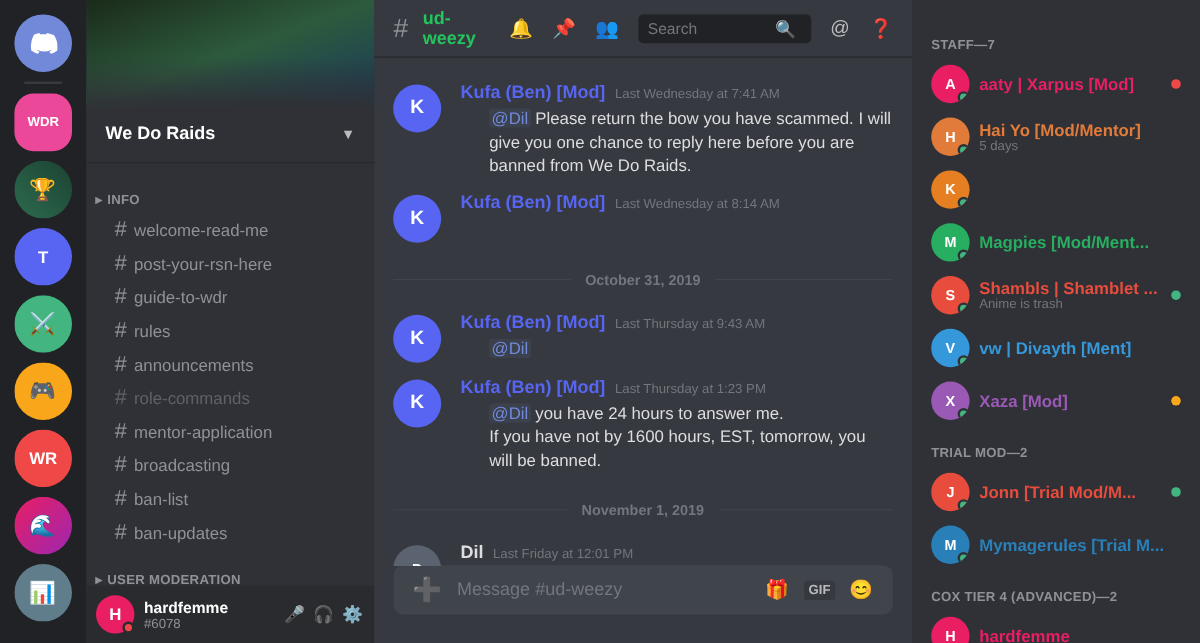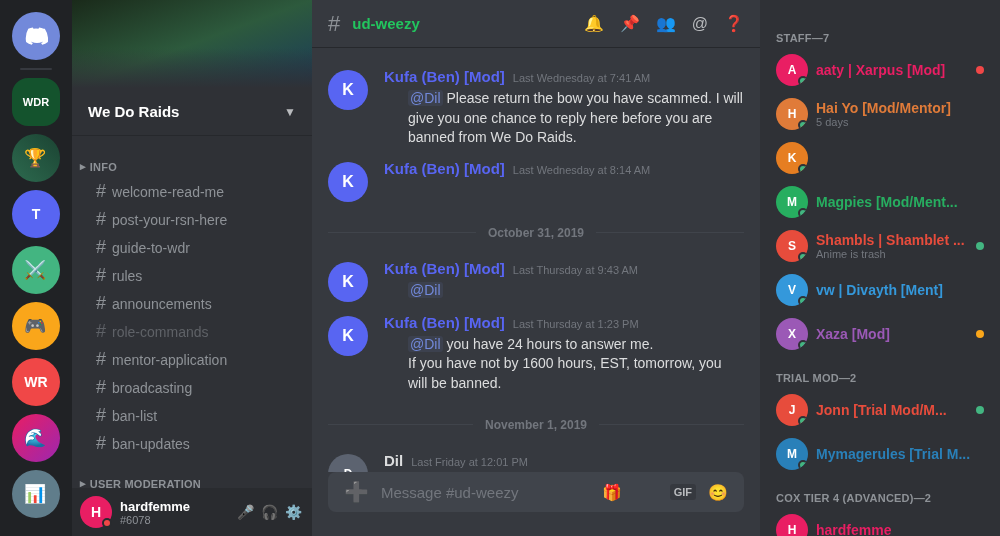--- a/index.html
+++ b/index.html
@@ -89,21 +89,21 @@
     .color-vw { background: #3498db; }
     .color-xaza { background: #9b59b6; }
     .color-jonn { background: #e74c3c; }
     .color-myma { background: #2980b9; }
     .color-hard { background: #e91e63; }
 
     .scrollbar-thin::-webkit-scrollbar { width: 4px; }
     .scrollbar-thin::-webkit-scrollbar-track { background: transparent; }
     .scrollbar-thin::-webkit-scrollbar-thumb { background: #202225; border-radius: 2px; }
 
-    .server-icon-color-1 { background: #14532d; }
+    .server-icon-color-1 { background: #ec4899; }
 
     .banner-bg { width: 100%; height: 100%; background: linear-gradient(to bottom right, #1a2a1a, #2d5a3d, #1a3a5a); }
     .banner-overlay { position: absolute; bottom: 0; left: 0; right: 0; height: 40px; background: linear-gradient(to top, #2f3136, transparent); }
   </style>
 </head>
 <body>
 
 <div class="server-list">
 
   <div class="discord-icon">
@@ -228,20 +228,24 @@
 <div class="main-content">
 
   <div class="chat-header">
     <span class="chat-header-hash">#</span>
     <span class="chat-header-name">ud-weezy</span>
     <div class="chat-header-spacer"></div>
     <div class="chat-header-icons">
       <span class="header-icon">🔔</span>
       <span class="header-icon">📌</span>
       <span class="header-icon">👥</span>
+      <div class="search-bar">
+        <input type="text" placeholder="Search" style="">
+        <span style="color:#72767d;font-size:14px;">🔍</span>
+      </div>
       <span class="header-icon">@</span>
       <span class="header-icon">❓</span>
     </div>
   </div>
 
   <div class="messages-area scrollbar-thin">
 
     <div class="message-group">
       <div class="avatar avatar-kufa">K</div>
       <div class="message-content">
@@ -316,21 +320,21 @@
     </div>
 
   </div>
 
   <div class="chat-input-area">
     <div class="chat-input-wrapper">
       <span class="add-file-btn">➕</span>
       <input class="chat-input" type="text" placeholder="Message #ud-weezy" style="">
       <div class="input-icons">
         <span class="input-icon">🎁</span>
-        <span class="input-icon" style="font-size:11px;font-weight:700;color:#b9bbbe;background:#36393f;padding:2px 4px;border-radius:3px;margin-left:35px;">GIF</span>
+        <span class="input-icon" style="font-size:11px;font-weight:700;color:#b9bbbe;background:#36393f;padding:2px 4px;border-radius:3px;">GIF</span>
         <span class="input-icon">😊</span>
       </div>
     </div>
   </div>
 </div>
 
 <div class="members-sidebar scrollbar-thin">
 
   <div>
     <div class="member-section-header">STAFF—7</div>

